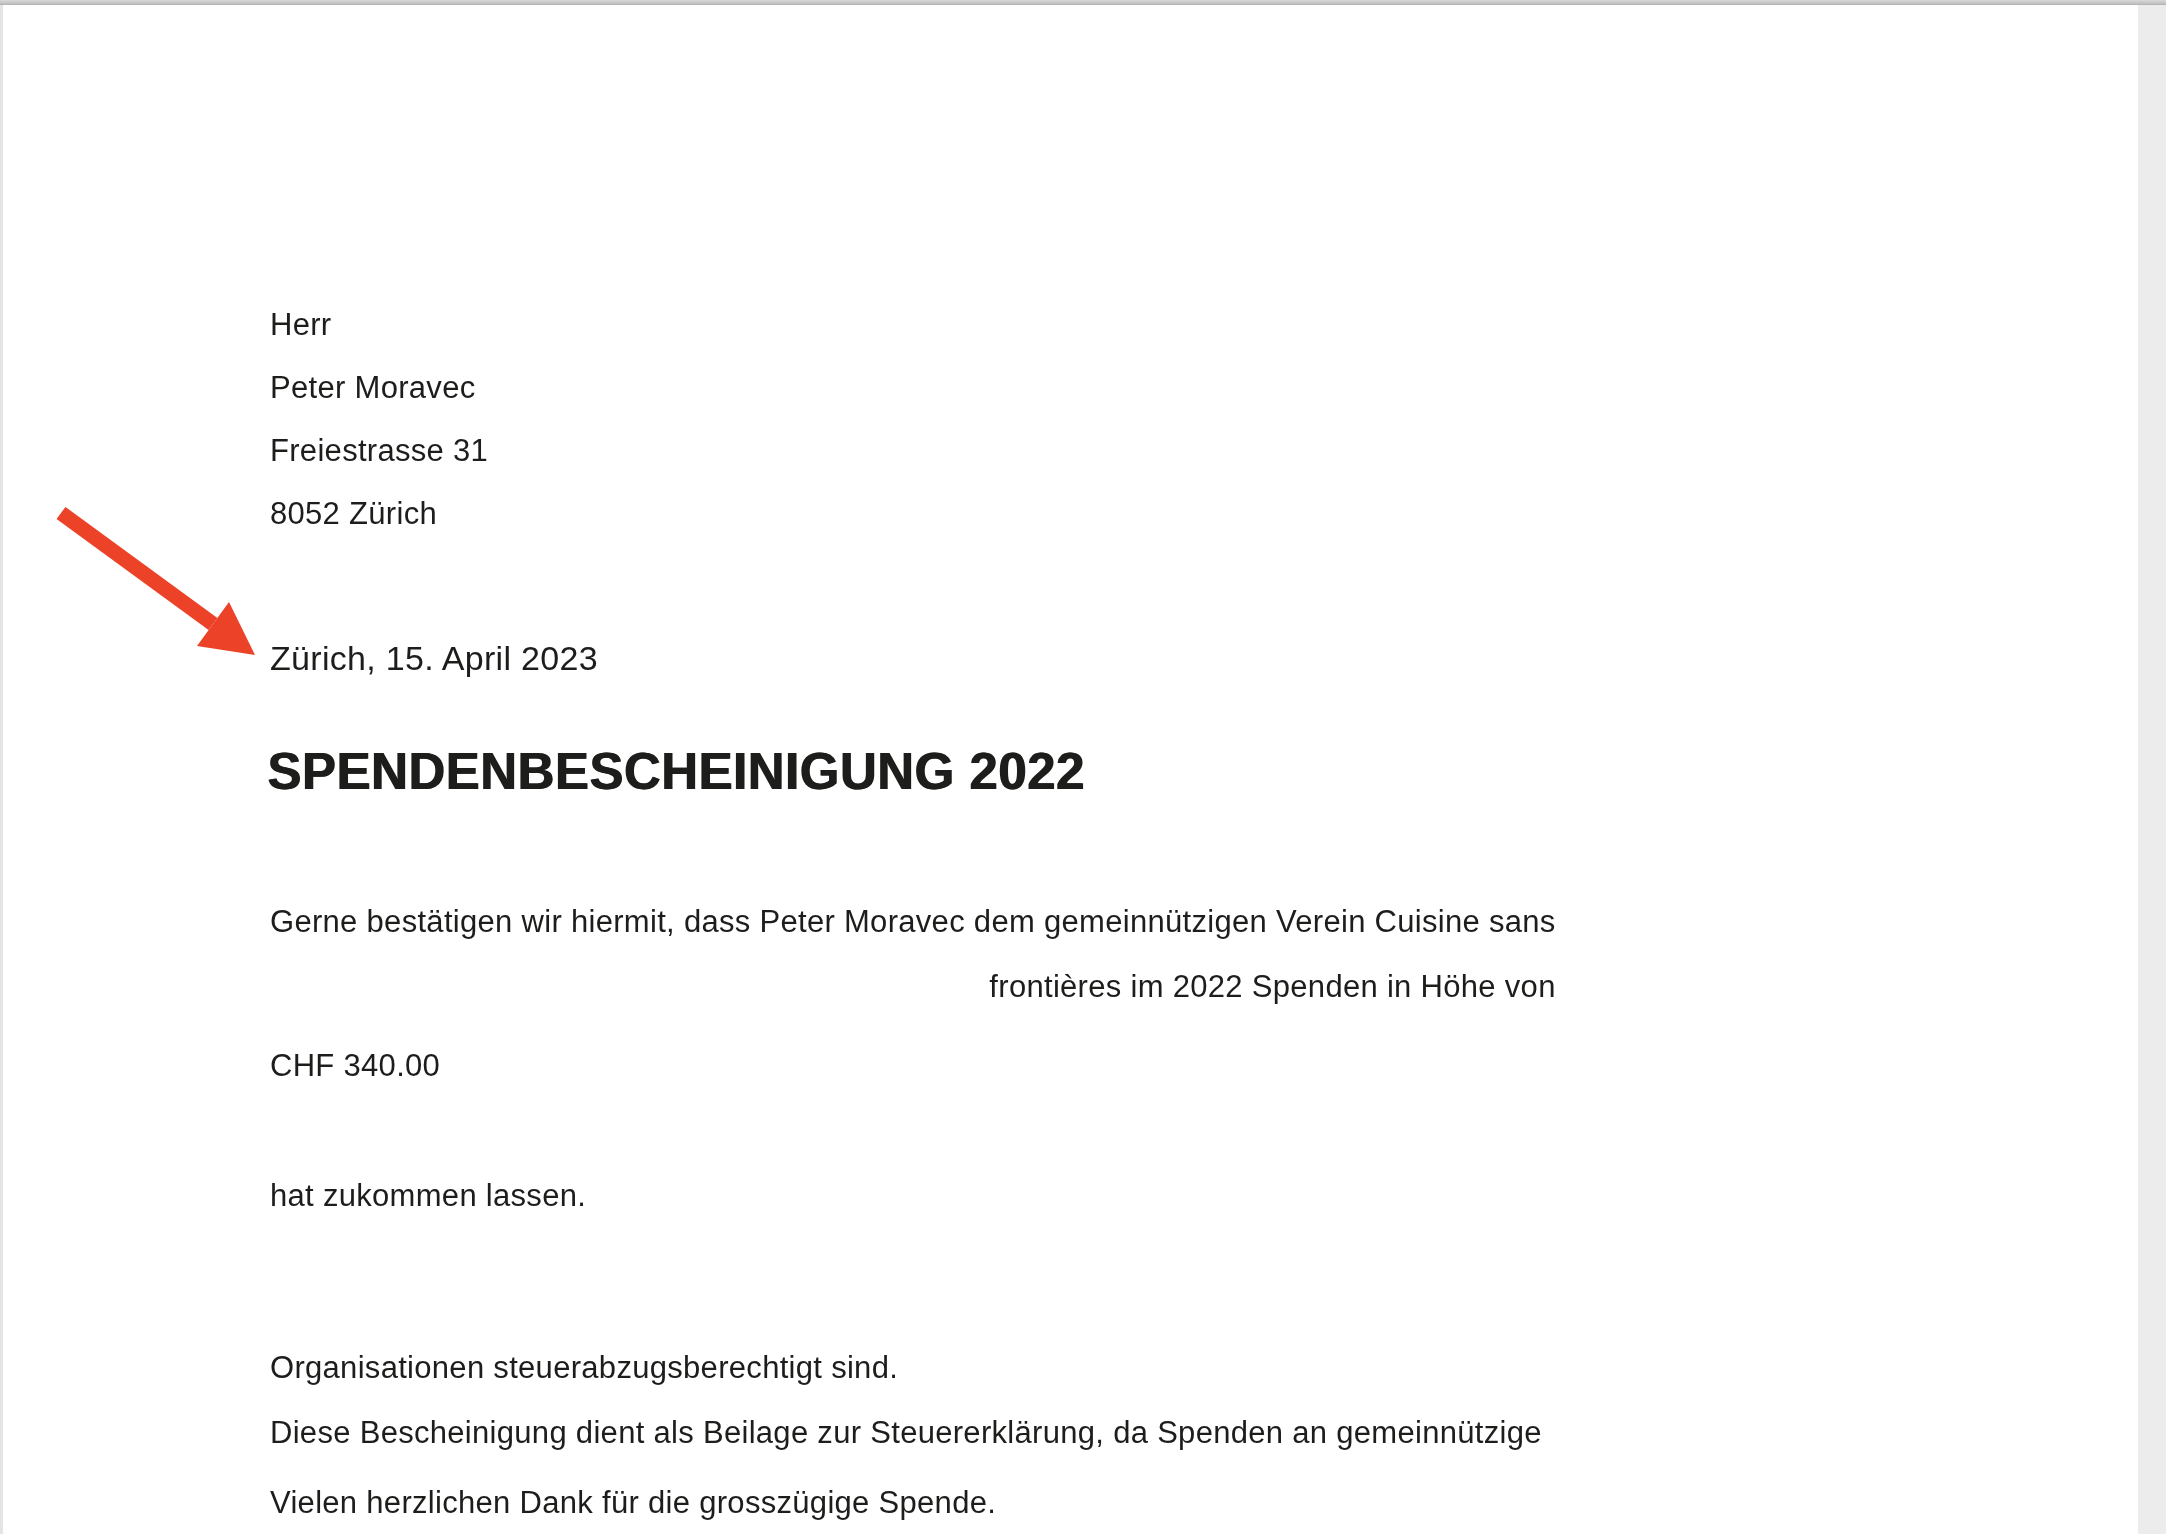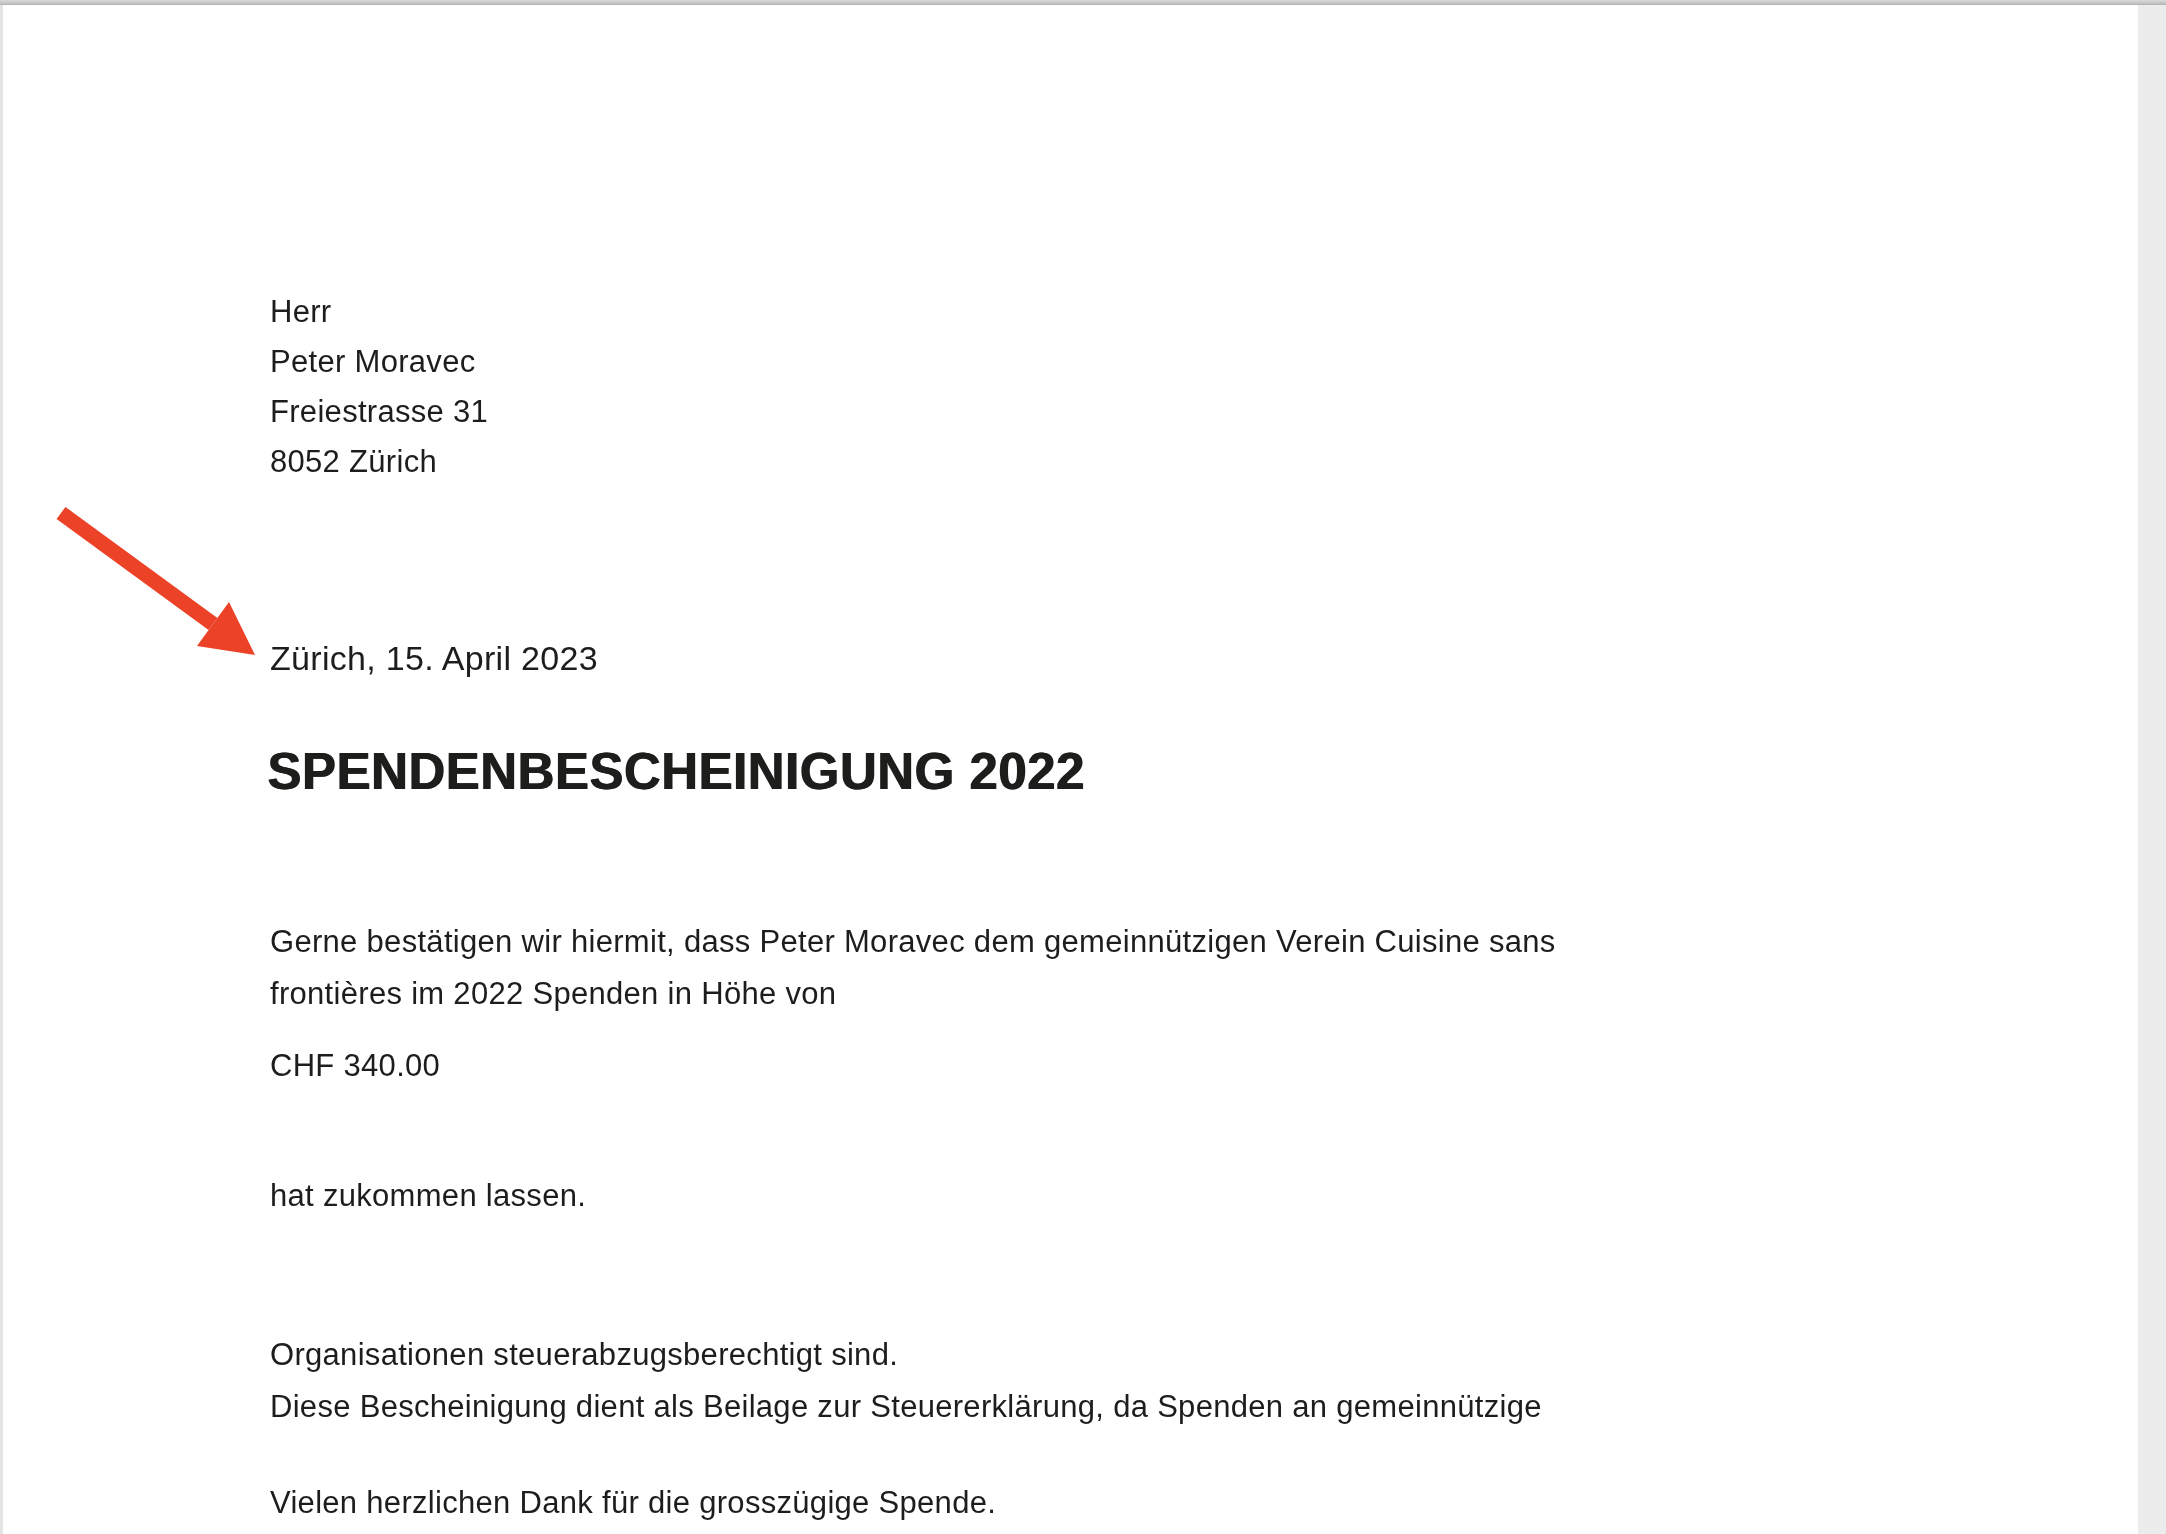--- a/index.html
+++ b/index.html
@@ -37,20 +37,21 @@
   }
   .page {
     position: absolute;
     top: 5px; left: 3px;
     width: 2135px;
     bottom: 0;
     background: #ffffff;
   }
   .textline, .para div {
     white-space: nowrap;
+    margin-top: 13px;
   }
   .address {
     position: absolute;
     left: 267px;
     top: 282px;
     font-size: 31px;
     line-height: 50px;
     letter-spacing: 0.3px;
   }
   .date {
@@ -72,21 +73,21 @@
     text-shadow: 1.1px 0 0 currentColor;
     white-space: nowrap;
   }
   .para {
     position: absolute;
     left: 267px;
     font-size: 31px;
     line-height: 52px;
     letter-spacing: 0.3px;
   }
-  .p1 { top: 911px; }
+  .p1 { top: 878px; text-align: right; }
   .amount { top: 1000px; margin-top: 35px; }
   .closing { top: 1165px; }
   .p2 { top: 1324px; }
   .thanks { top: 1472px; }
   .arrow-svg {
     position: absolute;
     left: 50px;
     top: 500px;
     width: 220px;
     height: 165px;

